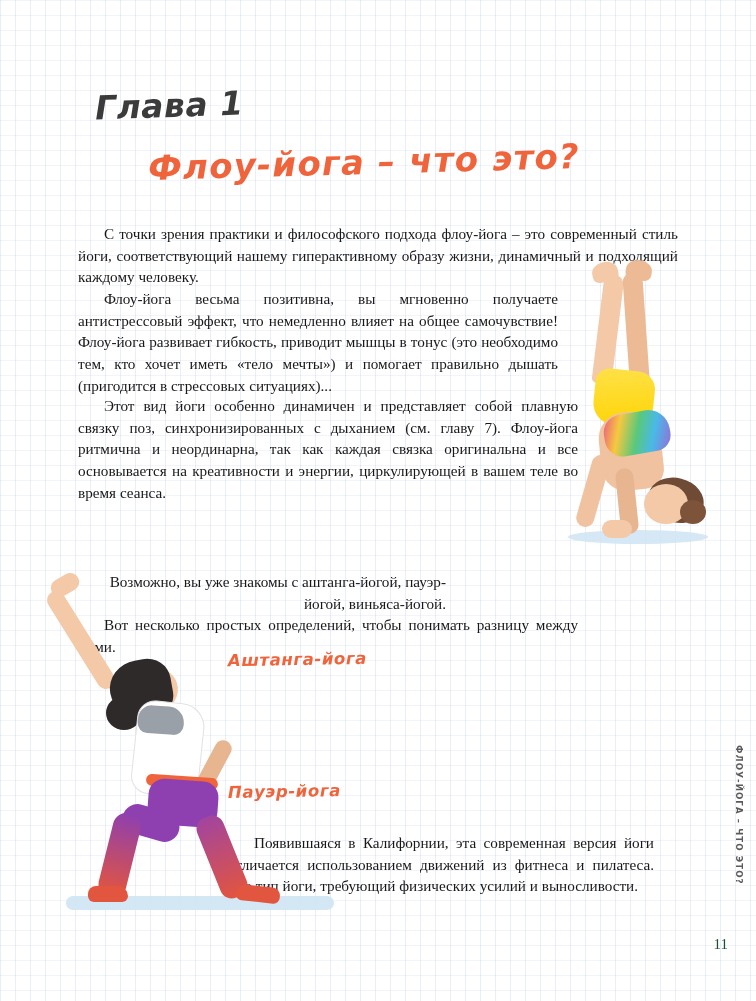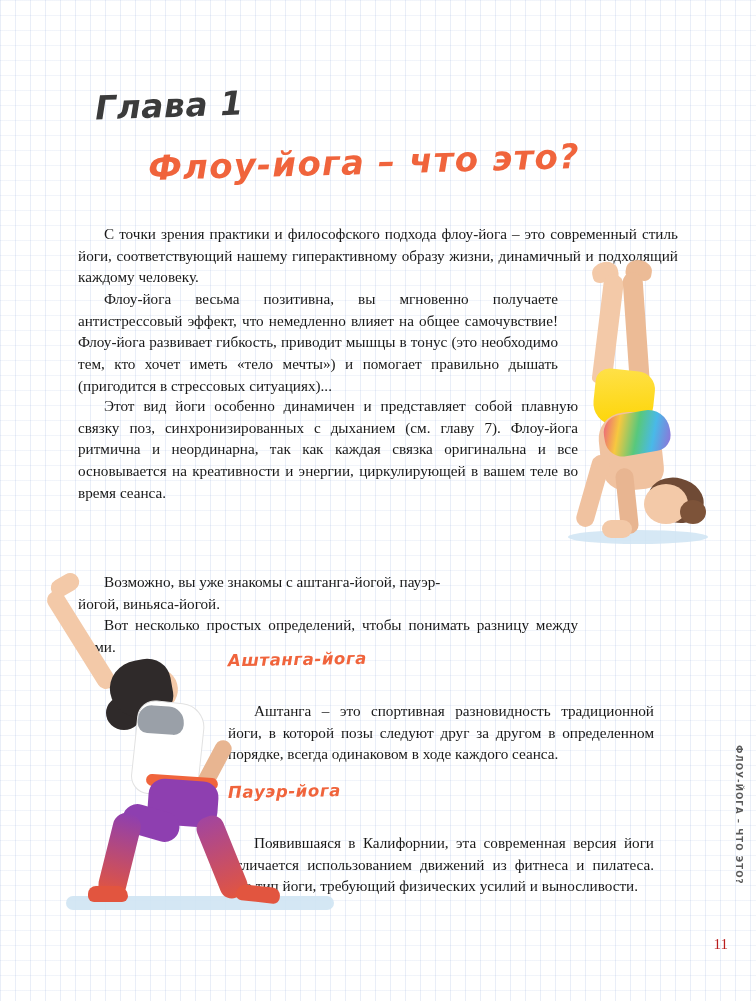--- a/index.html
+++ b/index.html
@@ -86,21 +86,21 @@
     text-align: justify;
     text-indent: 26px;
     color: #181818;
     hyphens: auto;
   }
 
   .p1 { left: 78px; top: 208px; width: 600px; }
   .p2 { left: 78px; top: 273px; width: 480px; }
   .p3 { left: 78px; top: 380px; width: 500px; }
   .p4 { left: 78px; top: 478px; width: 500px; }
-  .p5 { left: 78px; top: 556px; width: 368px; text-align: left; }
+  .p5 { left: 78px; top: 556px; width: 368px; text-align: right; }
   .p6 { left: 78px; top: 599px; width: 500px; }
 
   
   .sub-head {
     position: absolute;
     font-family: "DejaVu Sans", sans-serif;
     font-style: italic;
     font-weight: bold;
     font-size: 16.5px;
     color: #f0643c;
@@ -136,21 +136,21 @@
     text-orientation: mixed;
     white-space: nowrap;
   }
 
   .page-number {
     position: absolute;
     right: 28px;
     bottom: 48px;
     font-family: "Liberation Serif", serif;
     font-size: 15px;
-    color: #b91c1c;
+    color: #14532d;
   }
 
   
   .illus-head {
     position: absolute;
     left: 556px;
     top: 272px;
     width: 180px;
     height: 278px;
   }
@@ -419,21 +419,20 @@
   <div class="chapter-label">Глава 1</div>
   <div class="chapter-title">Флоу-йога – что это?</div>
 
   <p class="para p2">Флоу-йога весьма позитивна, вы мгновенно получаете антистрессовый эффект, что немедленно влияет на общее самочувствие! Флоу-йога развивает гибкость, приводит мышцы в тонус (это необходимо тем, кто хочет иметь «тело мечты») и помогает правильно дышать (пригодится в стрессовых ситуациях)...</p>
   <p class="para p1">С точки зрения практики и философского подхода флоу-йога – это современный стиль йоги, соответствующий нашему гиперактивному образу жизни, динамичный и подходящий каждому человеку.</p>
   <p class="para p3">Этот вид йоги особенно динамичен и представляет собой плавную связку поз, синхронизированных с дыханием (см. главу 7). Флоу-йога ритмична и неординарна, так как каждая связка оригинальна и все основывается на креативности и энергии, циркулирующей в вашем теле во время сеанса.</p>
   <p class="para p5">Возможно, вы уже знакомы с аштанга-йогой, пауэр-йогой, виньяса-йогой.</p>
   <p class="para p6">Вот несколько простых определений, чтобы понимать разницу между ними.</p>
 
   <div class="sub-head sub1">Аштанга-йога</div>
-  <p class="sub-para sp1">Аштанга – это спортивная разновидность традиционной йоги, в которой позы следуют друг за другом в определенном порядке, всегда одинаковом в ходе каждого сеанса.</p>
 
   <div class="sub-head sub2">Пауэр-йога</div>
   <p class="sub-para sp2">Появившаяся в Калифорнии, эта современная версия йоги отличается использованием движений из фитнеса и пилатеса. Это тип йоги, требующий физических усилий и выносливости.</p>
 
   <div class="illus-head">
     <div class="shadow"></div>
     <div class="ih-foot-l"></div>
     <div class="ih-foot-r"></div>
     <div class="ih-leg-l"></div>
     <div class="ih-leg-r"></div>

